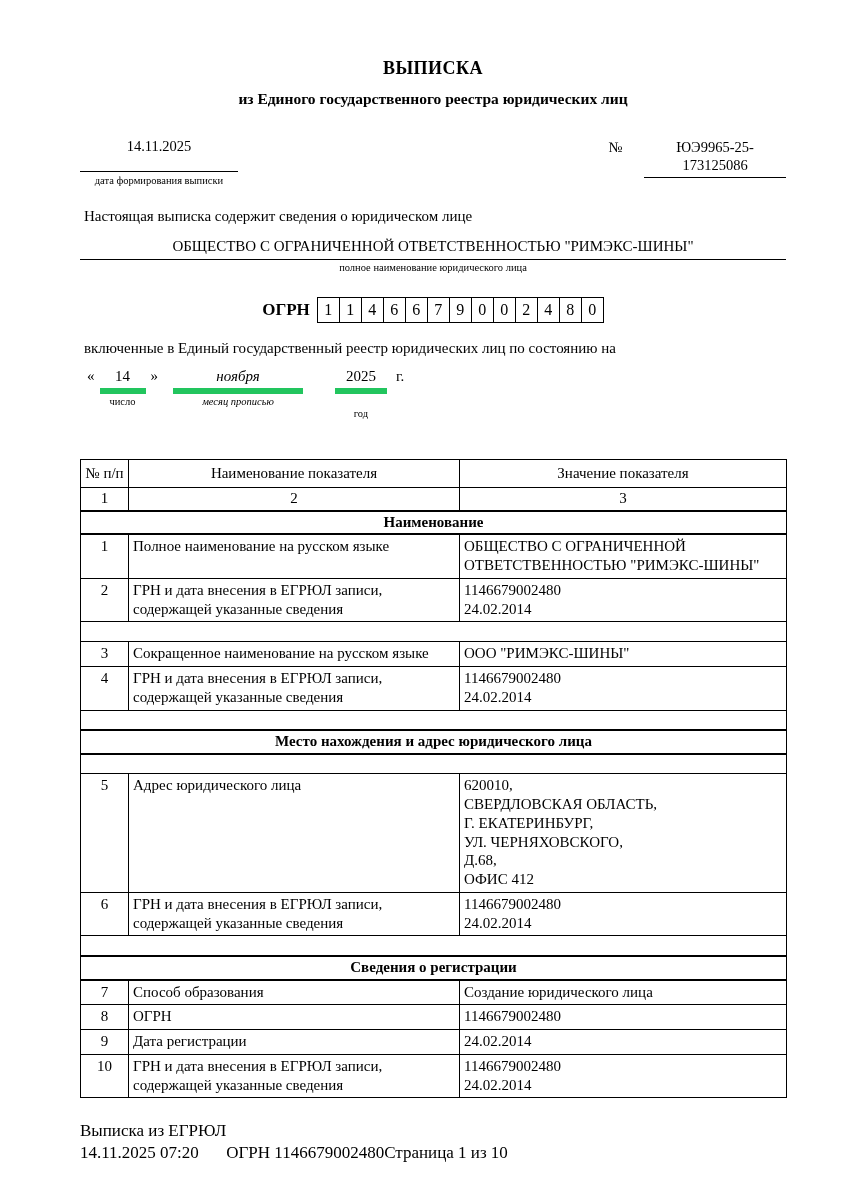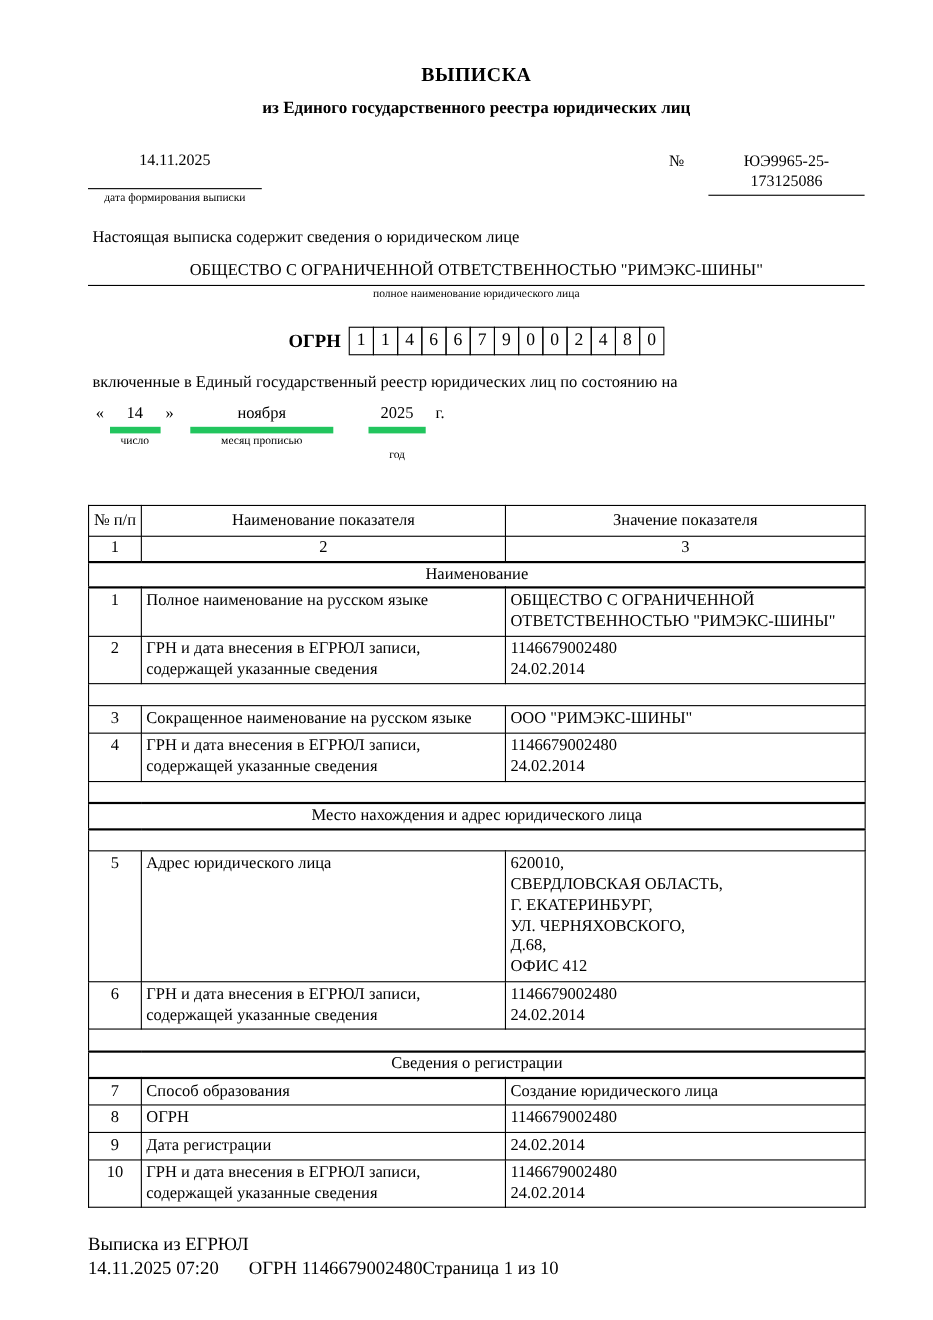--- a/index.html
+++ b/index.html
@@ -39,29 +39,29 @@
   .ogrn-box:first-child { margin-left:0; }
 
   .included-line { font-size:15px; margin-top:17px; padding-left:4px; }
 
   .date-words { display:flex; align-items:flex-start; margin-top:11px; padding-left:2px; font-size:15px; }
   .dw-quote { margin:0 5px; }
   .dw-grp { display:flex; flex-direction:column; align-items:center; }
   .dw-val { width:100%; text-align:center; border-bottom:6px solid #22c55e; padding:0 10px 3px; }
   .dw-cap { font-size:10.5px; padding-top:2px; white-space:nowrap; }
   .dw-day { min-width:46px; }
-  .dw-month { min-width:130px; margin-left:10px; }
+  .dw-month { min-width:130px; margin-left:10px;font-style:italic; }
   .dw-year { min-width:52px; margin-left:32px;gap:12px; }
   .dw-suffix { margin-left:9px; }
 
   table.tbl { border-collapse:collapse; width:706px; margin-top:40px; table-layout:fixed; }
   .tbl td { border:1px solid #000; font-size:15px; line-height:1.25; padding:2px 4px 3px; vertical-align:top; word-wrap:break-word; }
   .tbl tr.hdr td { text-align:center; padding:4px 2px; }
   .tbl tr.numcols td { text-align:center; border-bottom:2px solid #000; padding:1px 2px 2px; }
-  .tbl tr.section td { font-weight:normal; text-align:center; border-top:2px solid #000; border-bottom:2px solid #000; padding:1px 2px 2px; }
+  .tbl tr.section td { font-weight:bold; text-align:center; border-top:2px solid #000; border-bottom:2px solid #000; padding:1px 2px 2px; }
   .tbl td.cell-num { text-align:center; }
   .tbl td.cell-value { white-space:pre-line; }
   .tbl tr.spacer td { height:20px; padding:0; }
 
   .footer { position:absolute; left:80px; right:62px; bottom:36px;
     display:flex; justify-content:flex-start; align-items:flex-end; font-size:17px; line-height:1.3; }
   .footer .f-left { text-align:left; }
   .footer .f-center { text-align:center; }
   .footer .f-right { text-align:right; }
 </style>

